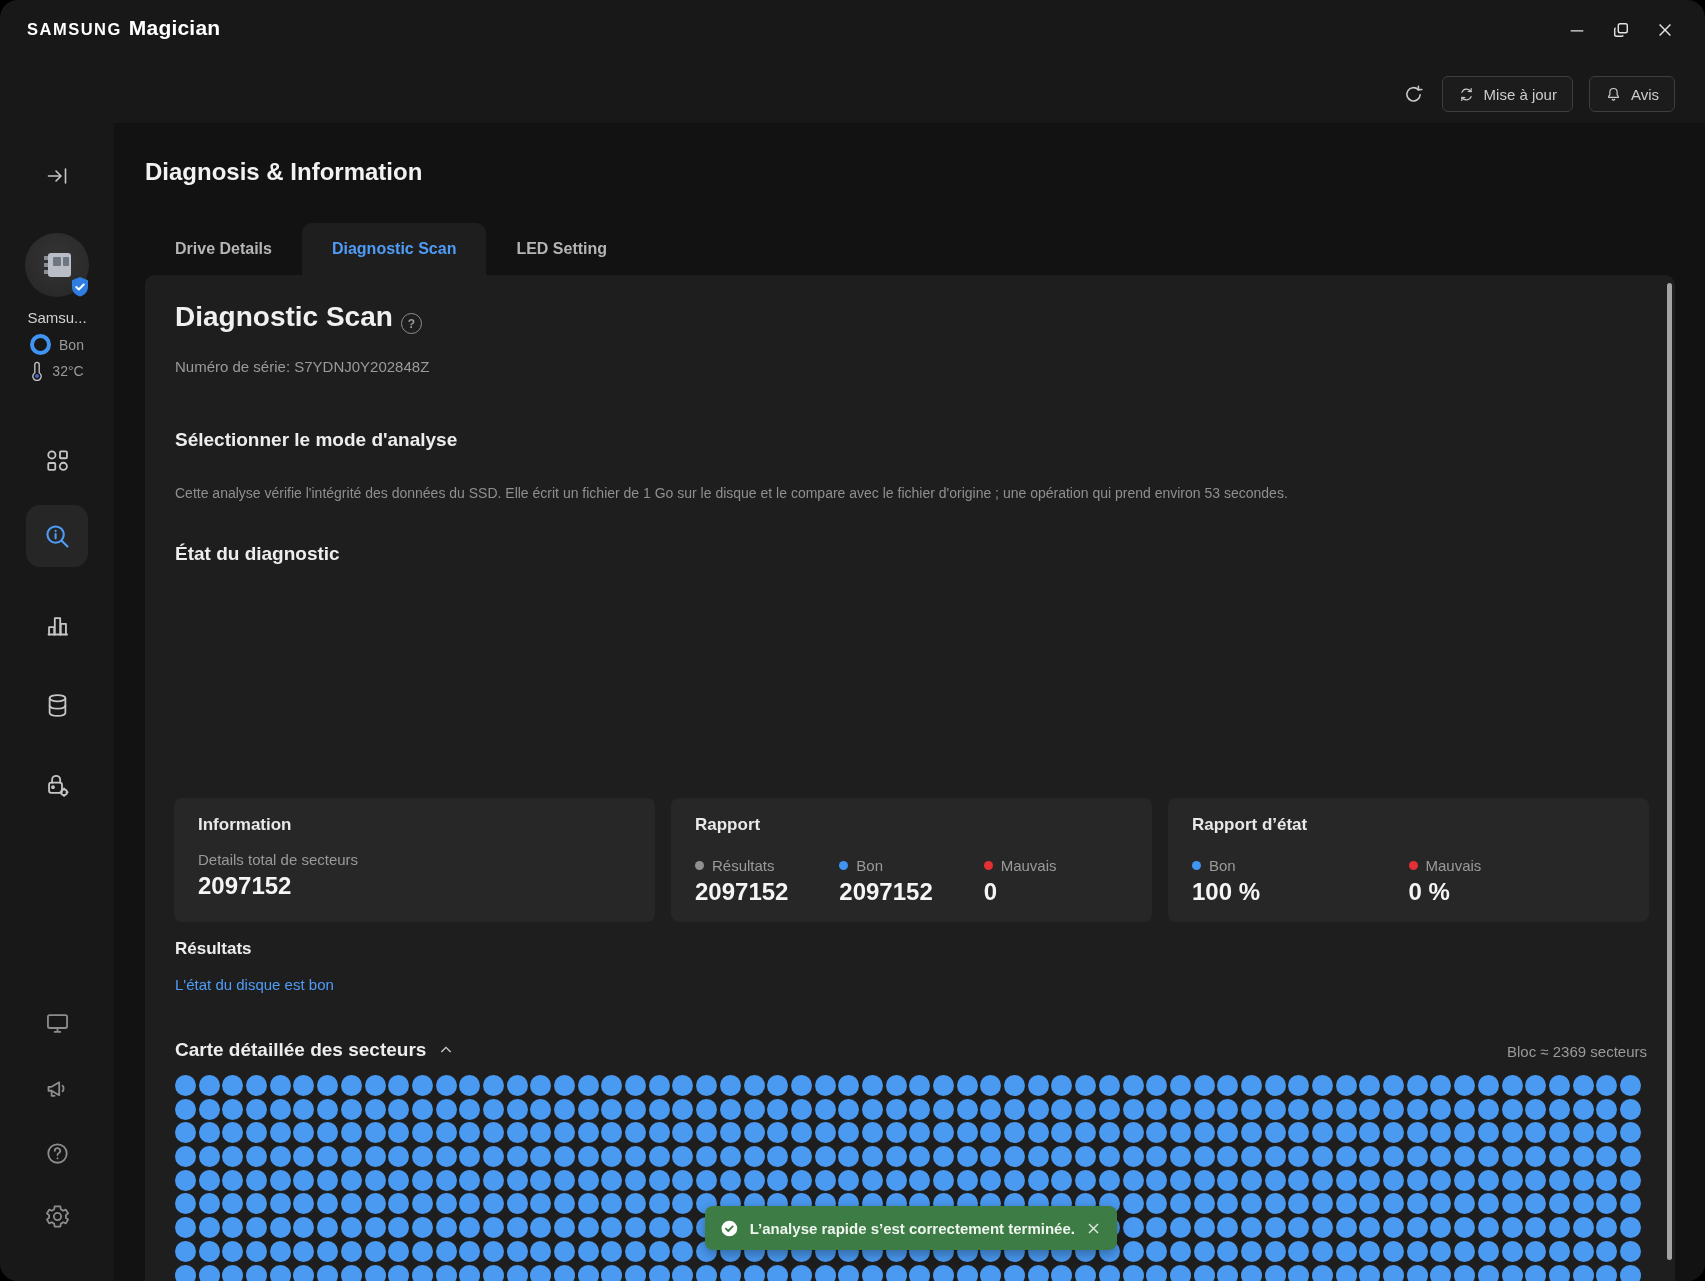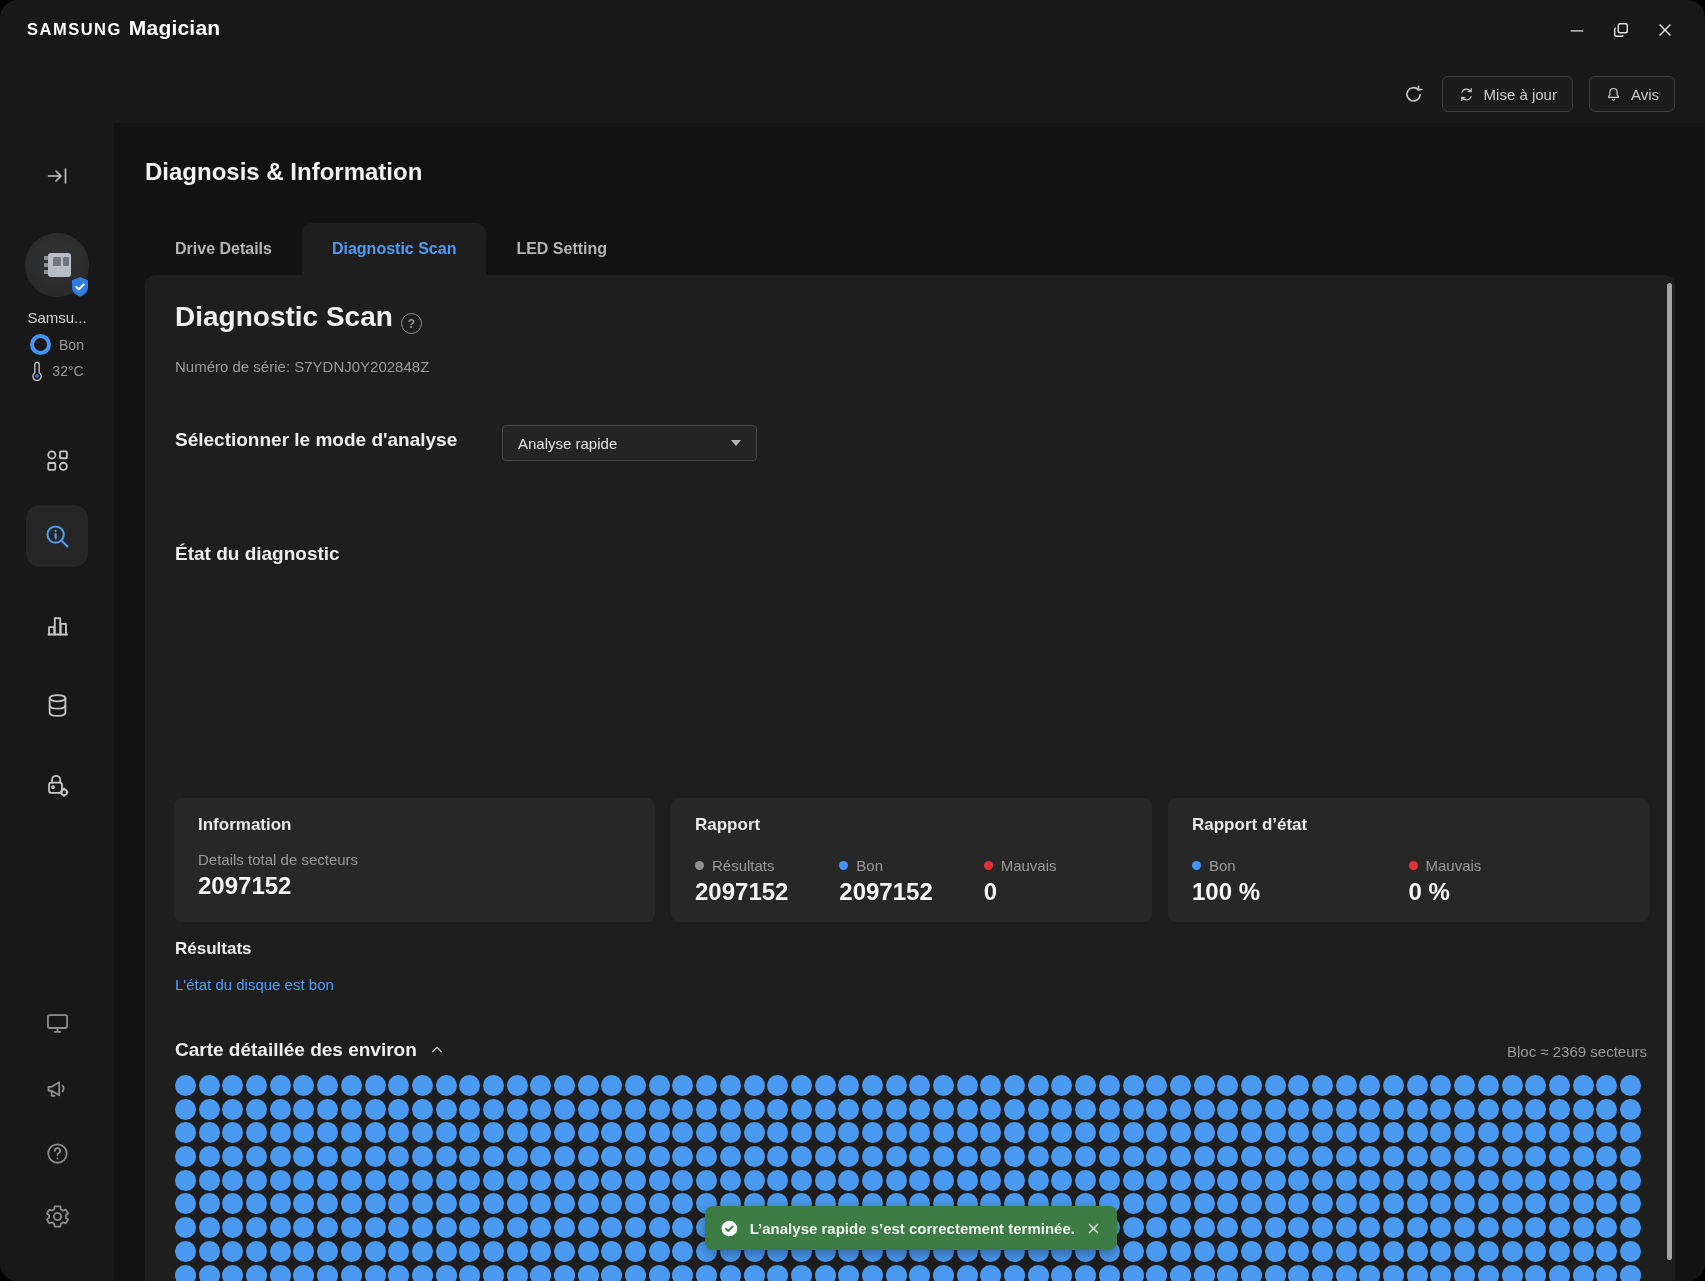--- a/index.html
+++ b/index.html
@@ -266,24 +266,21 @@
     <div class="tab active">Diagnostic Scan</div>
     <div class="tab">LED Setting</div>
   </div>
 
   <div class="panel">
     <div class="scan-h1">Diagnostic Scan</div>
     <div class="help-circle">?</div>
     <div class="serial">Numéro de série: S7YDNJ0Y202848Z</div>
 
     <div class="mode-label">Sélectionner le mode d'analyse</div>
-    <div class="dropdown">
-      <span>Analyse rapide</span>
-      <span class="caret"></span>
-    </div>
+    <div class="desc">Cette analyse vérifie l'intégrité des données du SSD. Elle écrit un fichier de 1 Go sur le disque et le compare avec le fichier d'origine ; une opération qui prend environ 53 secondes.</div>
 
     <div class="status-heading">État du diagnostic</div>
 
 
     <div class="cards-row">
       <div class="card info">
         <div class="card-title">Information</div>
         <div class="card-cols" style="margin-top:16px;">
           <div class="stat-col">
             <div class="stat-label">
@@ -337,21 +334,21 @@
             <div class="stat-value">0 %</div>
           </div>
         </div>
       </div>
     </div>
 
     <div class="results-h">Résultats</div>
     <div class="results-link">L'état du disque est bon</div>
 
     <div class="map-h">
-      <span>Carte détaillée des environ</span>
+      <span>Carte détaillée des secteurs</span>
       <svg width="16" height="16" viewBox="0 0 24 24">
           <polyline points="5 15 12 8 19 15"></polyline>
         </svg>
     </div>
     <div class="bloc-info">Bloc ≈ 2369 secteurs</div>
     <div class="dot-grid" id="dot-grid">
         <span class="sdot" style="background: rgb(74, 154, 242);"></span>
         <span class="sdot" style="background: rgb(74, 154, 242);"></span>
         <span class="sdot" style="background: rgb(74, 154, 242);"></span>
         <span class="sdot" style="background: rgb(74, 154, 242);"></span>

